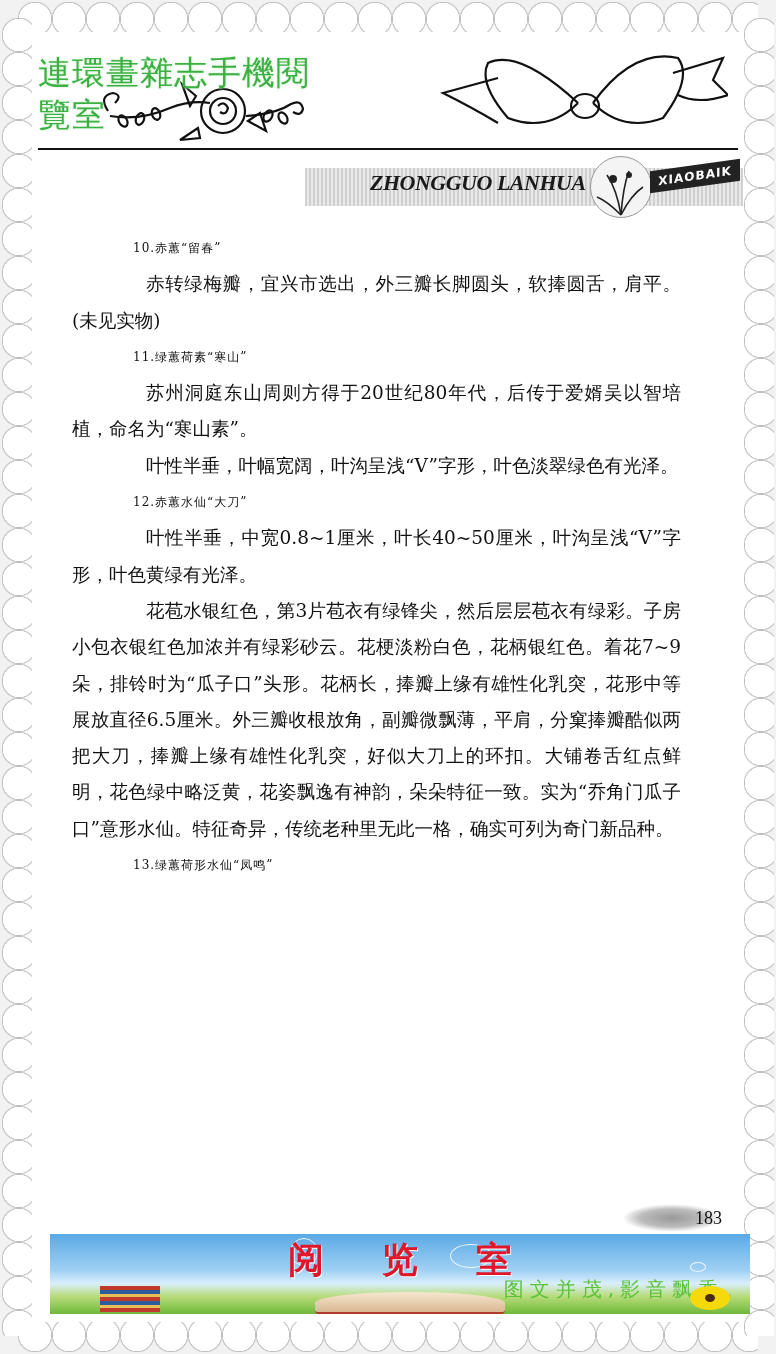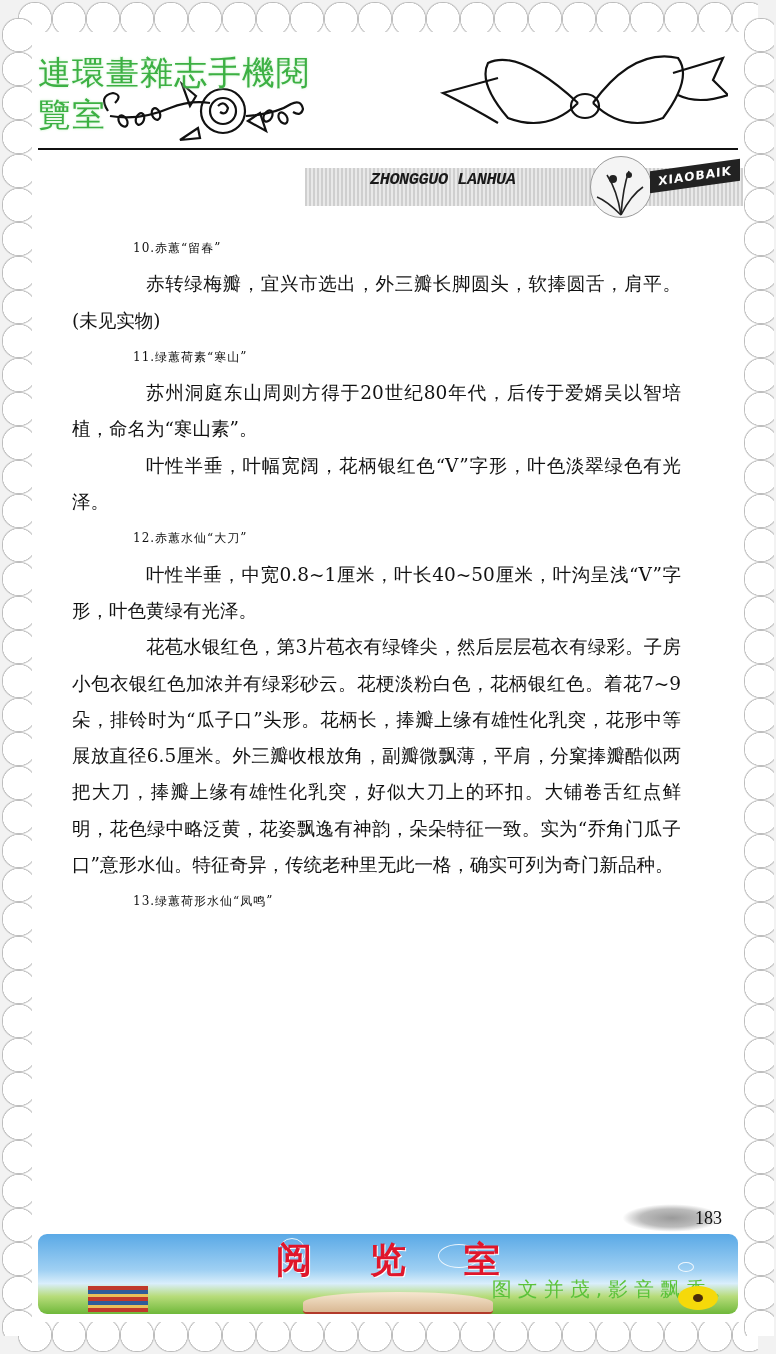--- a/index.html
+++ b/index.html
@@ -37,22 +37,22 @@
     letter-spacing: 1px; text-shadow: 0 0 3px #c8f0c8;
   }
   .rule { position: absolute; left: 38px; top: 148px; width: 700px; height: 2px; background: #111; }
   .deco { position: absolute; }
   
   .zh-band {
     position: absolute; left: 305px; top: 168px; width: 438px; height: 38px;
     background: repeating-linear-gradient(90deg, #cfcfcf 0 2px, #e9e9e9 2px 4px);
   }
   .zh-text {
-    position: absolute; left: 370px; top: 170px; font-family: Liberation Mono, monospace;
-    font-style: italic; font-weight: bold; font-size: 17px; color: #1a1a1a; letter-spacing: -0.5px;
+    position: absolute; left: 370px; top: 170px; font-family: Liberation Serif, serif;
+    font-style: italic; font-weight: bold; font-size: 22px; color: #1a1a1a; letter-spacing: -0.5px;
   }
   .zh-circle {
     position: absolute; left: 590px; top: 156px; width: 60px; height: 60px; border-radius: 50%;
     border: 1px solid #999; background: #f4f4f4;
   }
   .zh-tag {
     position: absolute; left: 650px; top: 165px; width: 90px; height: 22px; background: #222;
     transform: skewY(-8deg); color: #fff; font-family: "DejaVu Sans", sans-serif; font-weight: bold;
     font-size: 12px; line-height: 22px; text-align: center; letter-spacing: 1px;
   }
@@ -64,23 +64,22 @@
   .content p { margin: 0; text-indent: 2em; text-align: justify; }
   .content p.heading { font-size: 12px; letter-spacing: 1px; }
   
   .page-num {
     position: absolute; left: 622px; top: 1204px; width: 100px; height: 28px;
     background: radial-gradient(ellipse at center, #9a9a9a 0%, #bcbcbc 45%, rgba(255,255,255,0) 70%);
     font-family: "Liberation Serif", serif; font-size: 18px; color: #111; text-align: right; line-height: 28px;
   }
   
   .bottom-banner {
-    position: absolute; left: 38px; top: 1234px; width: 700px; height: 80px; overflow: hidden;
+    position: absolute; left: 50px; top: 1234px; width: 700px; height: 80px; overflow: hidden;
     background: linear-gradient(180deg, #5aa9e6 0%, #9fd0f3 45%, #d9eefb 62%, #b7dc7a 78%, #6fb83a 100%);
-    border-radius: 9px;
   }
   .bb-title {
     position: absolute; left: 0; top: 2px; width: 700px; text-align: center;
     font-family: "DejaVu Sans", sans-serif; font-weight: bold; font-size: 36px; color: #e0162b;
     letter-spacing: 58px; text-indent: 58px; text-shadow: 1px 1px 0 #fff;
   }
   .bb-sub {
     position: absolute; left: 0; top: 42px; width: 700px; text-align: right;
     font-family: "DejaVu Sans", sans-serif; font-size: 20px; color: #5cc23a; letter-spacing: 6px;
   }
@@ -154,21 +153,21 @@
       <circle cx="38" cy="18" r="3" fill="#222"></circle>
   </svg>
 </div>
 <div class="zh-tag">XIAOBAIK</div>
 
 <div class="content">
   <p class="heading">10.赤蕙“留春”</p>
   <p style="margin-left:-2em;text-indent:4em">赤转绿梅瓣，宜兴市选出，外三瓣长脚圆头，软捧圆舌，肩平。(未见实物)</p>
   <p class="heading">11.绿蕙荷素“寒山”</p>
   <p style="margin-left:-2em;text-indent:4em">苏州洞庭东山周则方得于20世纪80年代，后传于爱婿吴以智培植，命名为“寒山素”。</p>
-  <p style="margin-left:-2em;text-indent:4em">叶性半垂，叶幅宽阔，花柄银红色“V”字形，叶色淡翠绿色有光泽。</p>
+  <p style="margin-left:-2em;text-indent:4em">叶性半垂，叶幅宽阔，叶沟呈浅“V”字形，叶色淡翠绿色有光泽。</p>
   <p class="heading">12.赤蕙水仙“大刀”</p>
   <p style="margin-left:-2em;text-indent:4em">叶性半垂，中宽0.8~1厘米，叶长40~50厘米，叶沟呈浅“V”字形，叶色黄绿有光泽。</p>
   <p style="margin-left:-2em;text-indent:4em">花苞水银红色，第3片苞衣有绿锋尖，然后层层苞衣有绿彩。子房小包衣银红色加浓并有绿彩砂云。花梗淡粉白色，花柄银红色。着花7~9朵，排铃时为“瓜子口”头形。花柄长，捧瓣上缘有雄性化乳突，花形中等展放直径6.5厘米。外三瓣收根放角，副瓣微飘薄，平肩，分窠捧瓣酷似两把大刀，捧瓣上缘有雄性化乳突，好似大刀上的环扣。大铺卷舌红点鲜明，花色绿中略泛黄，花姿飘逸有神韵，朵朵特征一致。实为“乔角门瓜子口”意形水仙。特征奇异，传统老种里无此一格，确实可列为奇门新品种。</p>
   <p class="heading">13.绿蕙荷形水仙“凤鸣”</p>
 </div>
 
 <div class="page-num">183</div>
 
 <div class="bottom-banner">
   <div class="bubble" style="left:240px;top:4px;width:26px;height:26px"></div>

